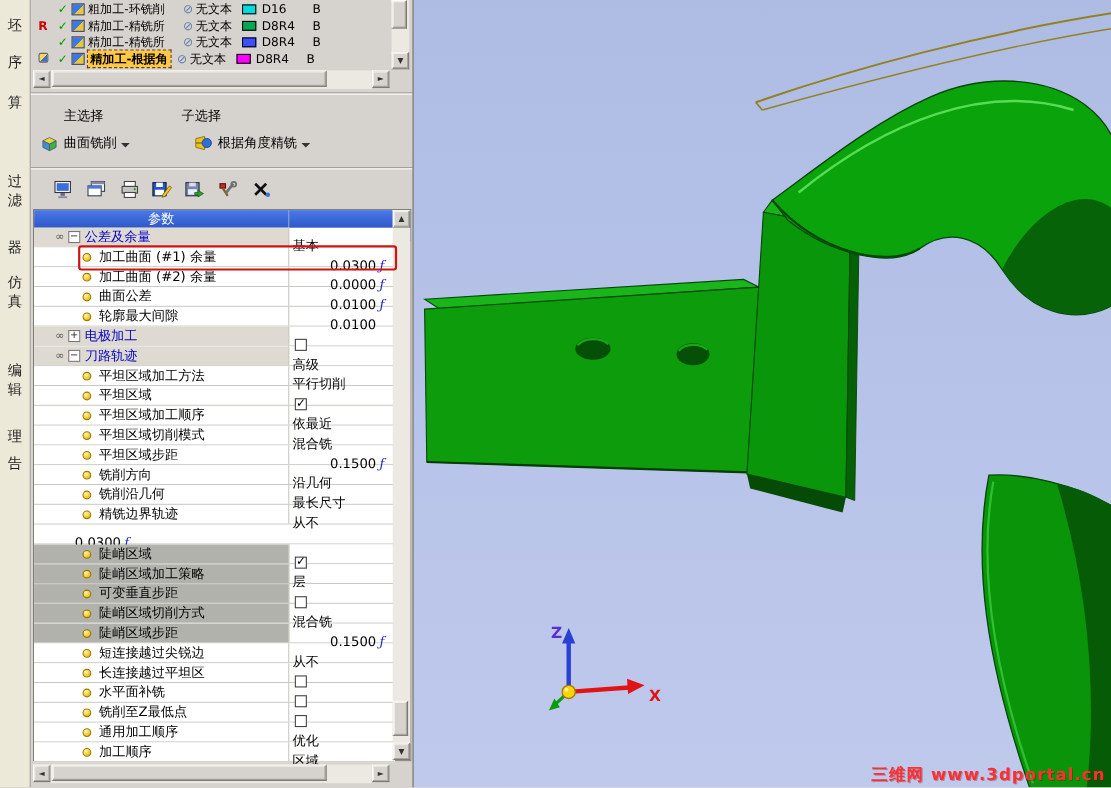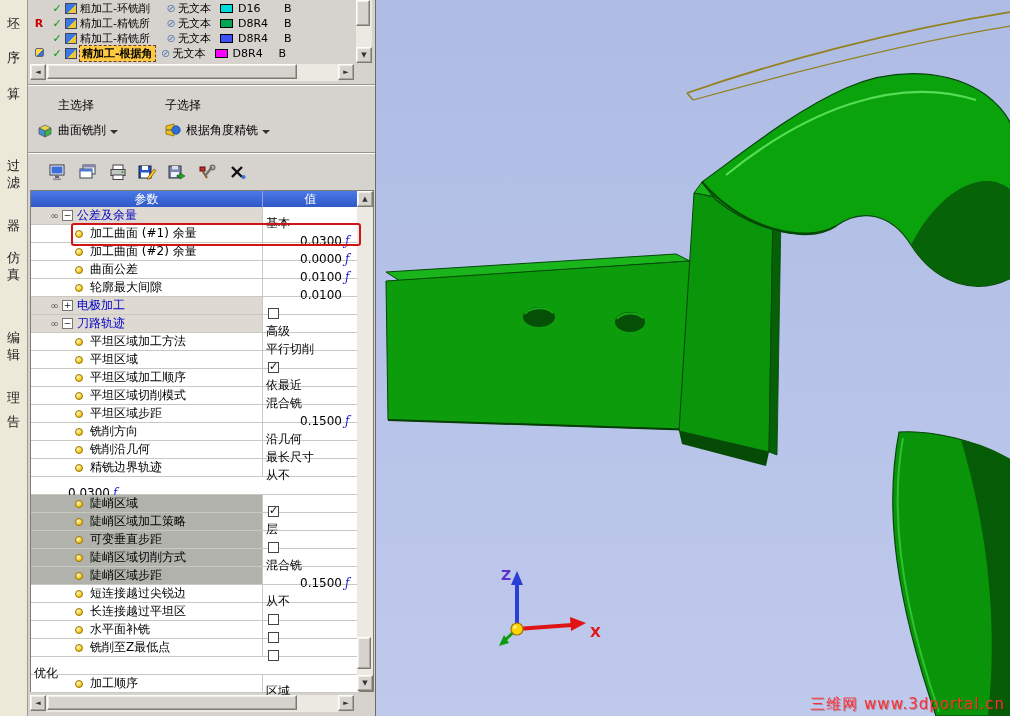--- a/index.html
+++ b/index.html
@@ -44,21 +44,21 @@
   .combo{position:absolute;top:118px;height:24px;display:flex;align-items:center;gap:4px;cursor:pointer;}
   .combo .ctext{font-size:12px;}
   .carr{width:0;height:0;border:4px solid transparent;border-top-color:#333;margin-top:7px;}
 
   
   .tbar{position:absolute;left:18px;top:160px;height:24px;display:flex;gap:7px;align-items:center;}
   .tbtn{width:23px;height:21px;display:flex;align-items:center;justify-content:center;cursor:pointer;}
 
   
   .ptable{position:absolute;left:2px;top:190px;width:344px;height:502px;border:1px solid #7f7d76;background:#fff;}
-  .phead{height:28px;display:flex;background:linear-gradient(#4a79e8,#1c3fae);color:#fff;}
+  .phead{height:28px;display:flex;background:linear-gradient(#4a79e8,#1c3fae);color:#fff;flex-direction:column;}
   .phead .h1{width:232px;text-align:center;border-right:1px solid #8fa3d8;line-height:16px;}
   .phead .h2{width:95px;text-align:center;line-height:16px;}
   .pbody{position:absolute;left:0;top:16px;width:328px;}
   .pr{height:18px;display:flex;background:#fff;border-bottom:1px solid #c9c9c3;}
   .lc{width:232px;height:17px;display:flex;align-items:center;border-right:1px solid #c9c9c3;overflow:hidden;white-space:nowrap;}
   .vc{width:95px;height:32px;display:flex;align-items:center;padding-left:3px;white-space:nowrap;}
   .pr.group .lc{background:#dedad2;}
   .pr.group .plabel{color:#0000c6;}
   .pr.gray .lc{background:#b2b2ac;}
   .gut2{width:15px;margin-left:16px;text-align:center;color:#555;font-size:10px;}
@@ -73,21 +73,21 @@
   .redbox{position:absolute;left:40px;top:32px;width:290px;height:23px;border:2px solid #d01414;border-radius:3px;pointer-events:none;z-index:6;}
   .tvsb{position:absolute;right:0;top:0;width:16px;height:500px;display:flex;flex-direction:column;}
   .tvsb .sbthumb{left:0;width:14px;}
 
   .bhsb{position:absolute;left:2px;top:695px;width:324px;}
   .ops-hsb{position:absolute;left:2px;top:64px;width:324px;}
 
   
   .viewport{position:absolute;left:375px;top:0;width:635px;height:716px;background:linear-gradient(#aebce4,#bfc9ec);border-left:1px solid #6a6a66;overflow:hidden;cursor:crosshair;}
   .viewport svg{display:block;}
-  .watermark{position:absolute;right:5px;bottom:2px;color:#ff2f2f;font-size:15px;font-weight:normal;letter-spacing:1px;text-shadow:1px 1px 0 rgba(110,0,0,.30);pointer-events:none;}
+  .watermark{position:absolute;right:5px;bottom:2px;color:#ff2f2f;font-size:15px;font-weight:bold;letter-spacing:1px;text-shadow:1px 1px 0 rgba(110,0,0,.30);pointer-events:none;}
 </style>
 </head>
 <body>
 
 <div id="root">
 
   <div class="strip">
     <span class="vtab" style="top:16px">坯</span>
     <span class="vtab" style="top:50px">序</span>
     <span class="vtab" style="top:86px">算</span>
@@ -173,21 +173,21 @@
     <div class="combo" style="left:8px;width:122px">
       <svg width="18" height="16" viewBox="0 0 18 16">
         <polygon points="3,6 9,3 15,6 9,9" fill="#e8d44a" stroke="#555" stroke-width="0.7"></polygon>
         <polygon points="3,6 9,9 9,15 3,12" fill="#3f8fd4" stroke="#555" stroke-width="0.7"></polygon>
         <polygon points="15,6 9,9 9,15 15,12" fill="#37b34a" stroke="#555" stroke-width="0.7"></polygon>
       </svg>
       <span class="ctext">曲面铣削</span>
       <span class="carr"></span>
     </div>
 
-    <div class="combo" style="left:136px;width:160px">
+    <div class="combo" style="left:148px;width:160px">
       <svg width="18" height="16" viewBox="0 0 18 16">
         <polygon points="2,4 10,2 10,14 2,12" fill="#e8c020" stroke="#806000" stroke-width="0.7"></polygon>
         <circle cx="12" cy="8" r="4.2" fill="#2f6fd8" stroke="#123a80" stroke-width="0.7"></circle>
         <line x1="2" y1="8" x2="8" y2="8" stroke="#555" stroke-width="1"></line>
       </svg>
       <span class="ctext">根据角度精铣</span>
       <span class="carr"></span>
     </div>
 
     <div class="groove" style="top:152px"></div>
@@ -506,20 +506,24 @@
           <span class="lc">
               <span class="bulb"></span>
               <span class="plabel">铣削至Z最低点</span>
             </span>
           <span class="vc">
               <span class="vcheck"></span>
             </span>
         </div>
 
         <div class="pr">
+          <span class="lc">
+              <span class="bulb"></span>
+              <span class="plabel">通用加工顺序</span>
+            </span>
           <span class="vc">
               <span class="vtext">优化</span>
             </span>
         </div>
 
         <div class="pr">
           <span class="lc">
               <span class="bulb"></span>
               <span class="plabel">加工顺序</span>
             </span>

